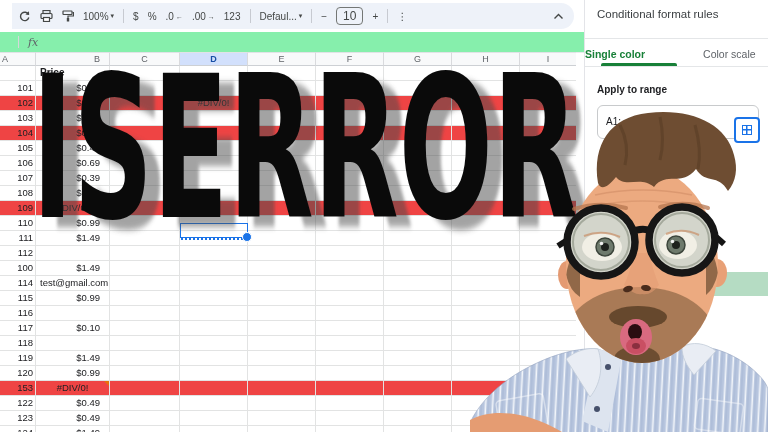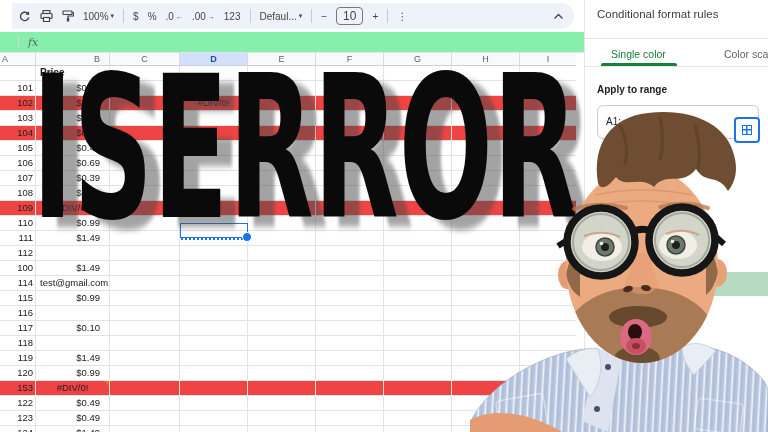--- a/index.html
+++ b/index.html
@@ -47,21 +47,21 @@
   .selbox .dash{position:absolute;left:0;right:0;bottom:-3px;border-bottom:2px dotted #1a73e8;}
   .selbox .handle{position:absolute;right:-5px;bottom:-5px;width:8px;height:8px;border-radius:50%;
                   background:#1a73e8;border:1px solid #fff;}
   
   .panel{position:absolute;left:584px;top:0;width:184px;height:432px;background:#fff;
          border-left:1px solid #e3e4e8;}
   .ptitle{position:absolute;left:12px;top:8px;font-size:11.5px;color:#3c4043;white-space:nowrap;}
   .pdiv1{position:absolute;left:0;top:38px;width:184px;height:1px;background:#e4e6e8;}
   .tabs{position:absolute;left:0;top:44px;width:184px;height:22px;display:flex;}
   .tab{font-size:10.5px;white-space:nowrap;padding-top:4px;}
-  .tab.active{color:#188038;font-weight:normal;margin-left:26px;}
+  .tab.active{color:#188038;font-weight:bold;}
   .tab.inactive{color:#5f6368;margin-left:58px;}
   .underline{position:absolute;left:16px;top:63px;width:76px;height:3px;background:#188038;border-radius:2px 2px 0 0;}
   .pdiv2{position:absolute;left:0;top:66px;width:184px;height:1px;background:#e4e6e8;}
   .applylbl{position:absolute;left:12px;top:84px;font-size:10px;color:#202124;font-weight:bold;}
   .rangebox{position:absolute;left:12px;top:105px;width:162px;height:34px;border:1px solid #c8cacc;
             border-radius:6px;box-sizing:border-box;font-size:10px;color:#202124;
             line-height:32px;padding-left:8px;background:#fff;}
   .gridbtn{position:absolute;left:149px;top:117px;width:26px;height:26px;border:2px solid #1a73e8;
            border-radius:4px;background:#fff;box-sizing:border-box;display:flex;
            align-items:center;justify-content:center;z-index:4;}

